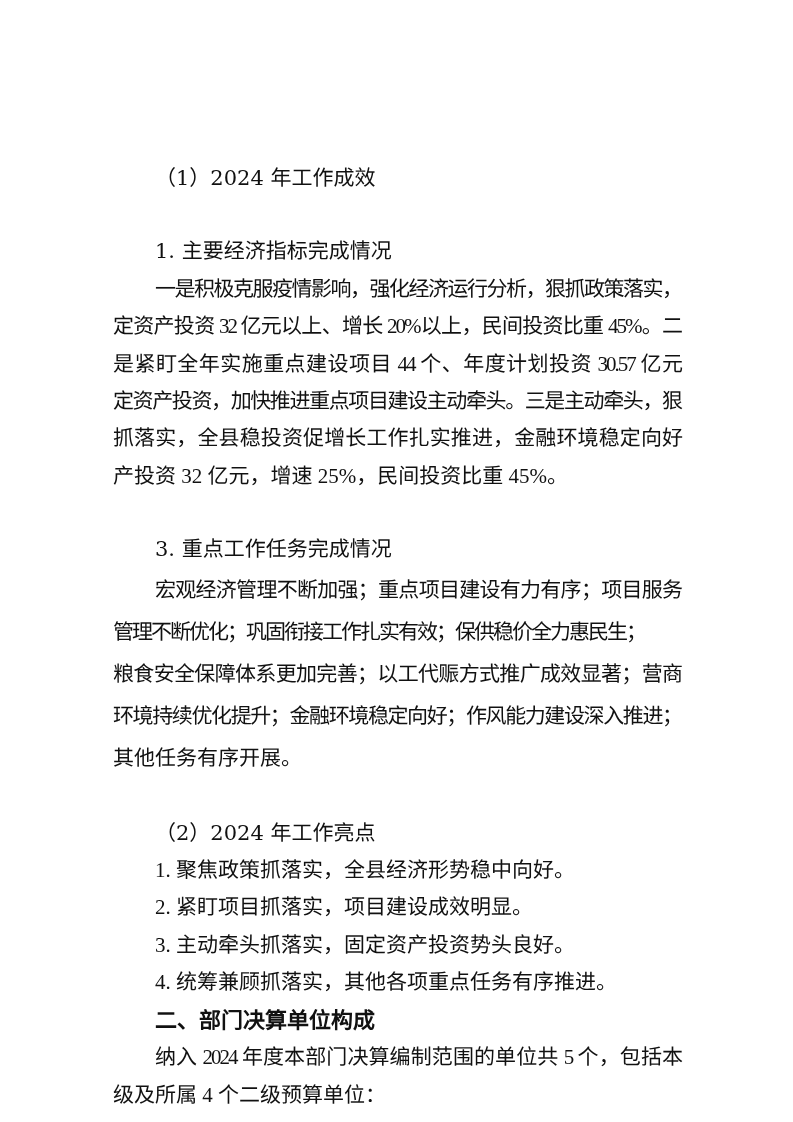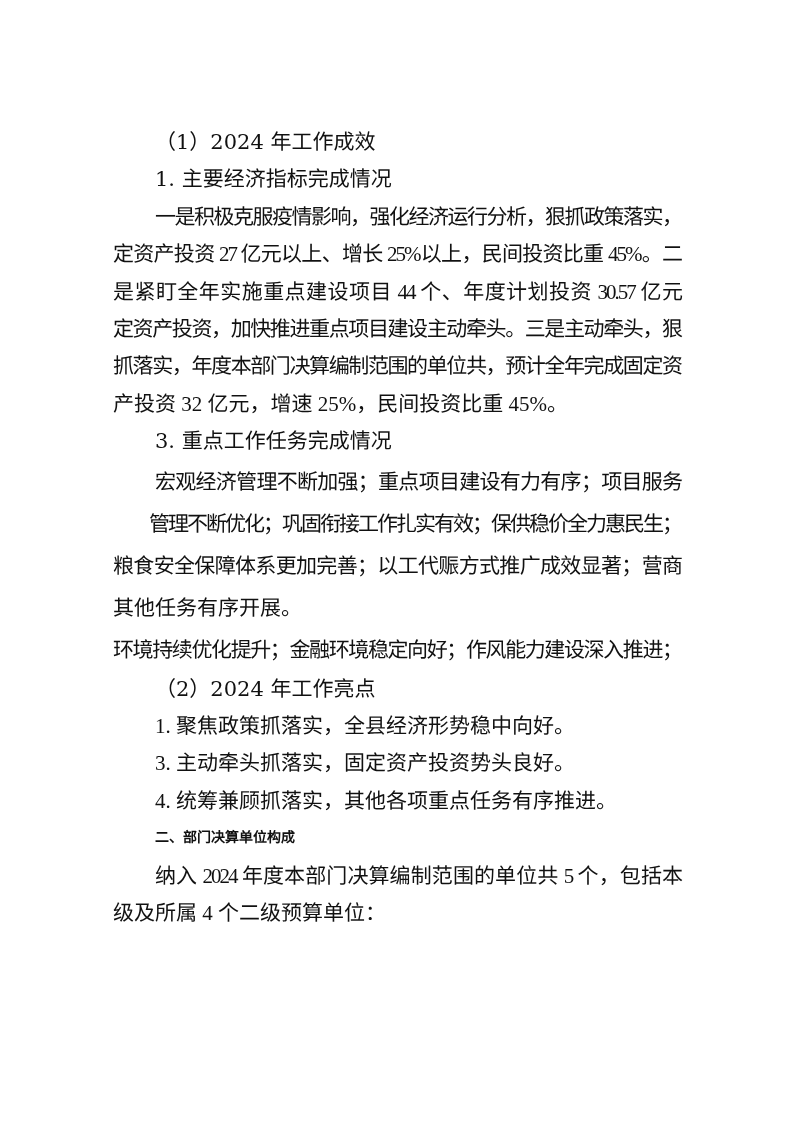--- a/index.html
+++ b/index.html
@@ -26,51 +26,53 @@
     line-height: 37.4px;
     white-space: nowrap;
     font-family: "Liberation Serif", "DejaVu Serif", serif;
     color: #111111;
   }
   .line.indent { padding-left: 42px; font-family: Liberation Serif, serif; }
   .line.justify {
     text-align: justify;
     text-align-last: justify;
   }
-  .line.tight { letter-spacing: -2px; text-align: right; }
+  .line.tight { letter-spacing: -2px; }
   .line.wide { line-height: 42px; }
   .line.kai {
     font-family: "DejaVu Serif", serif;
+    margin-top: 36px;
   }
   .line.hei {
-    font-family: Liberation Mono, monospace;
+    font-family: Liberation Serif, serif;
     font-weight: 700;
-    font-size: 14px;
+    font-size: 22px;
   }
 </style>
 </head>
 <body>
 
 <div class="page">
   <div class="text-block">
       <div class="line kai indent">（1）2024 年工作成效</div>
       <div class="line kai indent">1. 主要经济指标完成情况</div>
       <div class="line fangsong indent justify tight">一是积极克服疫情影响，强化经济运行分析，狠抓政策落实，</div>
-      <div class="line fangsong justify tight">定资产投资 27 亿元以上、增长 25%以上，民间投资比重 45%。二</div>
+      <div class="line fangsong justify tight">定资产投资 32 亿元以上、增长 20%以上，民间投资比重 45%。二</div>
       <div class="line fangsong justify tight">是紧盯全年实施重点建设项目 44 个、年度计划投资 30.57 亿元</div>
       <div class="line fangsong justify tight">定资产投资，加快推进重点项目建设主动牵头。三是主动牵头，狠</div>
-      <div class="line fangsong justify tight">抓落实，年度本部门决算编制范围的单位共，预计全年完成固定资</div>
+      <div class="line fangsong justify tight">抓落实，全县稳投资促增长工作扎实推进，金融环境稳定向好</div>
       <div class="line fangsong">产投资 32 亿元，增速 25%，民间投资比重 45%。</div>
       <div class="line kai indent">3. 重点工作任务完成情况</div>
       <div class="line fangsong indent justify tight wide">宏观经济管理不断加强；重点项目建设有力有序；项目服务</div>
       <div class="line fangsong tight wide">管理不断优化；巩固衔接工作扎实有效；保供稳价全力惠民生；</div>
       <div class="line fangsong justify tight wide">粮食安全保障体系更加完善；以工代赈方式推广成效显著；营商</div>
+      <div class="line fangsong justify tight wide">环境持续优化提升；金融环境稳定向好；作风能力建设深入推进；</div>
       <div class="line fangsong wide">其他任务有序开展。</div>
-      <div class="line fangsong justify tight wide">环境持续优化提升；金融环境稳定向好；作风能力建设深入推进；</div>
       <div class="line kai indent">（2）2024 年工作亮点</div>
       <div class="line fangsong indent">1. 聚焦政策抓落实，全县经济形势稳中向好。</div>
+      <div class="line fangsong indent">2. 紧盯项目抓落实，项目建设成效明显。</div>
       <div class="line fangsong indent">3. 主动牵头抓落实，固定资产投资势头良好。</div>
       <div class="line fangsong indent">4. 统筹兼顾抓落实，其他各项重点任务有序推进。</div>
       <div class="line hei indent">二、部门决算单位构成</div>
       <div class="line fangsong indent justify tight">纳入 2024 年度本部门决算编制范围的单位共 5 个，包括本</div>
       <div class="line fangsong">级及所属 4 个二级预算单位：</div>
     </div>
 </div>
 
 </body></html>

